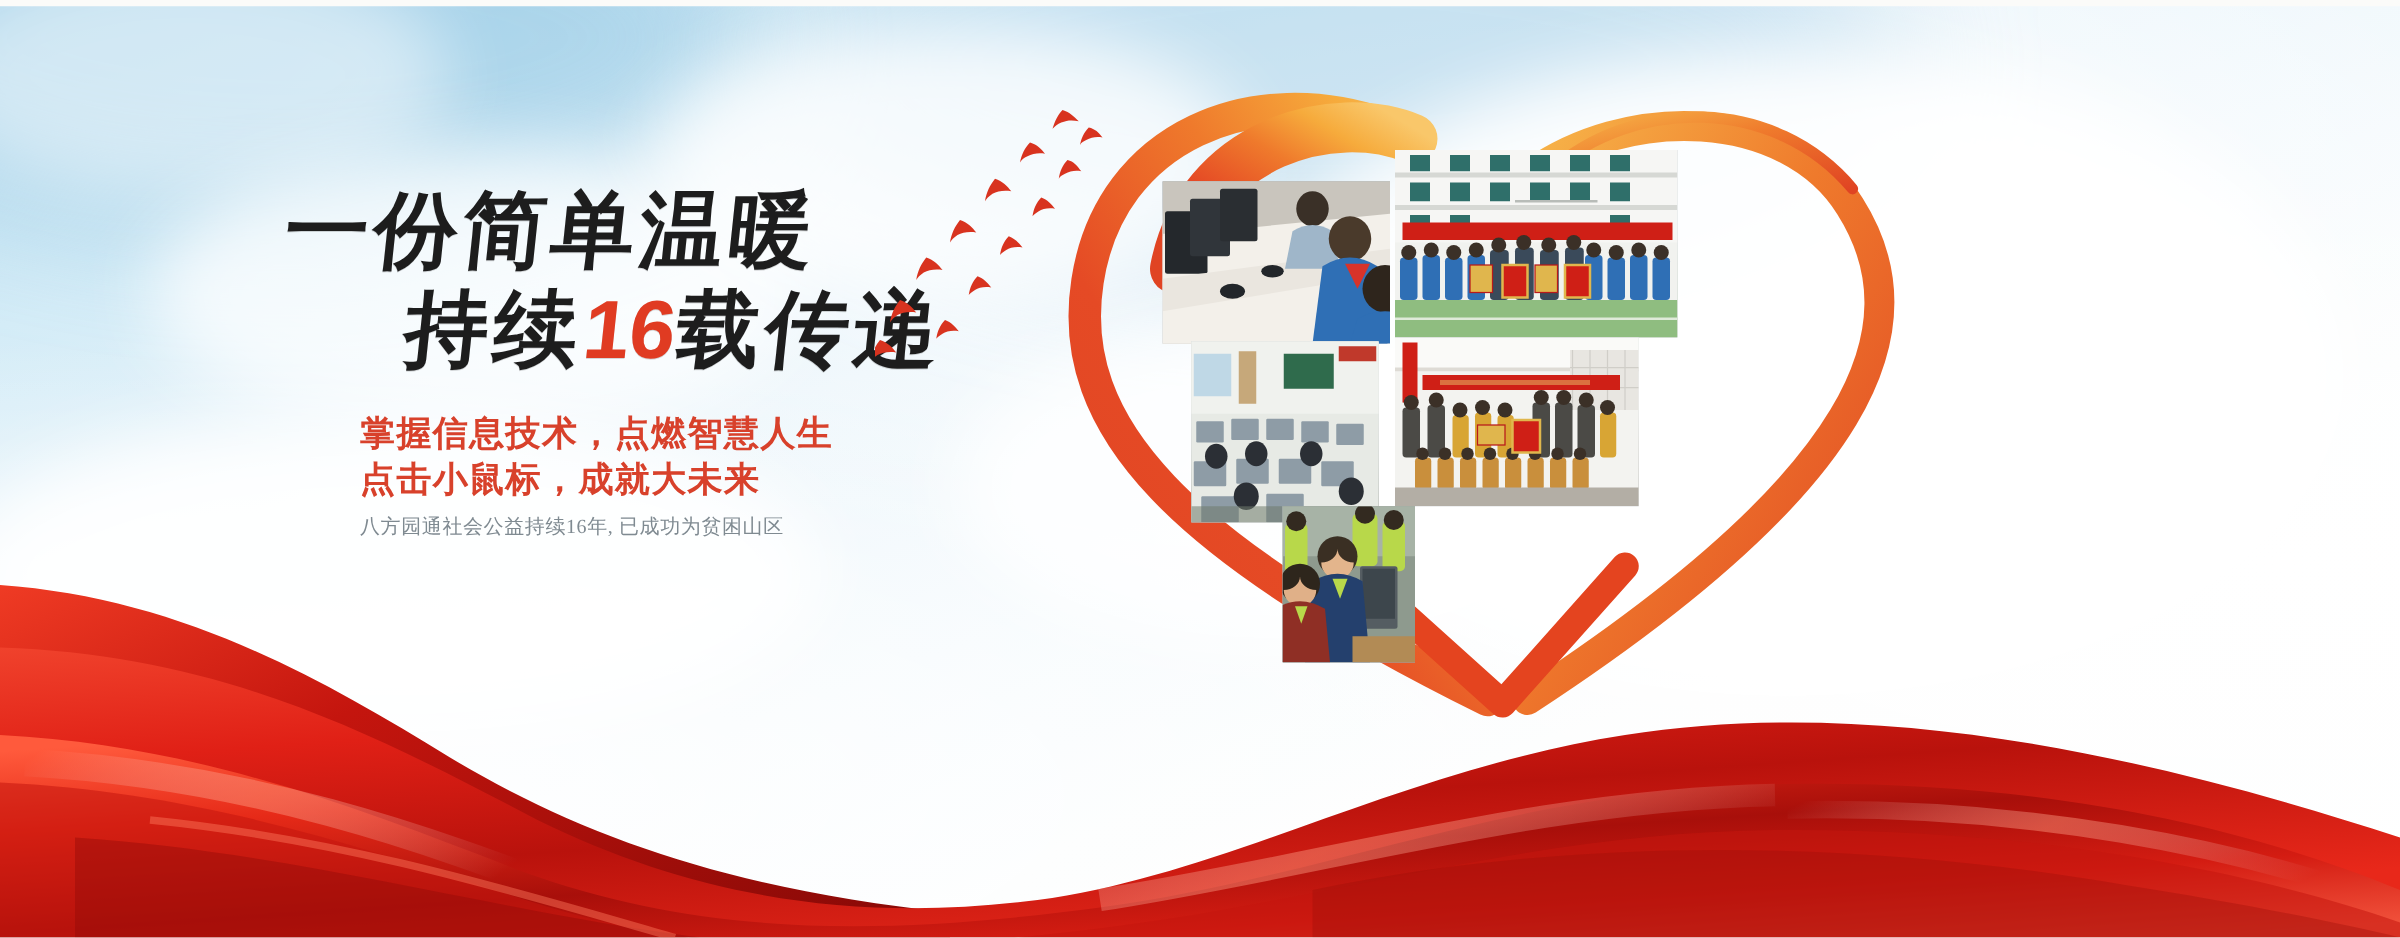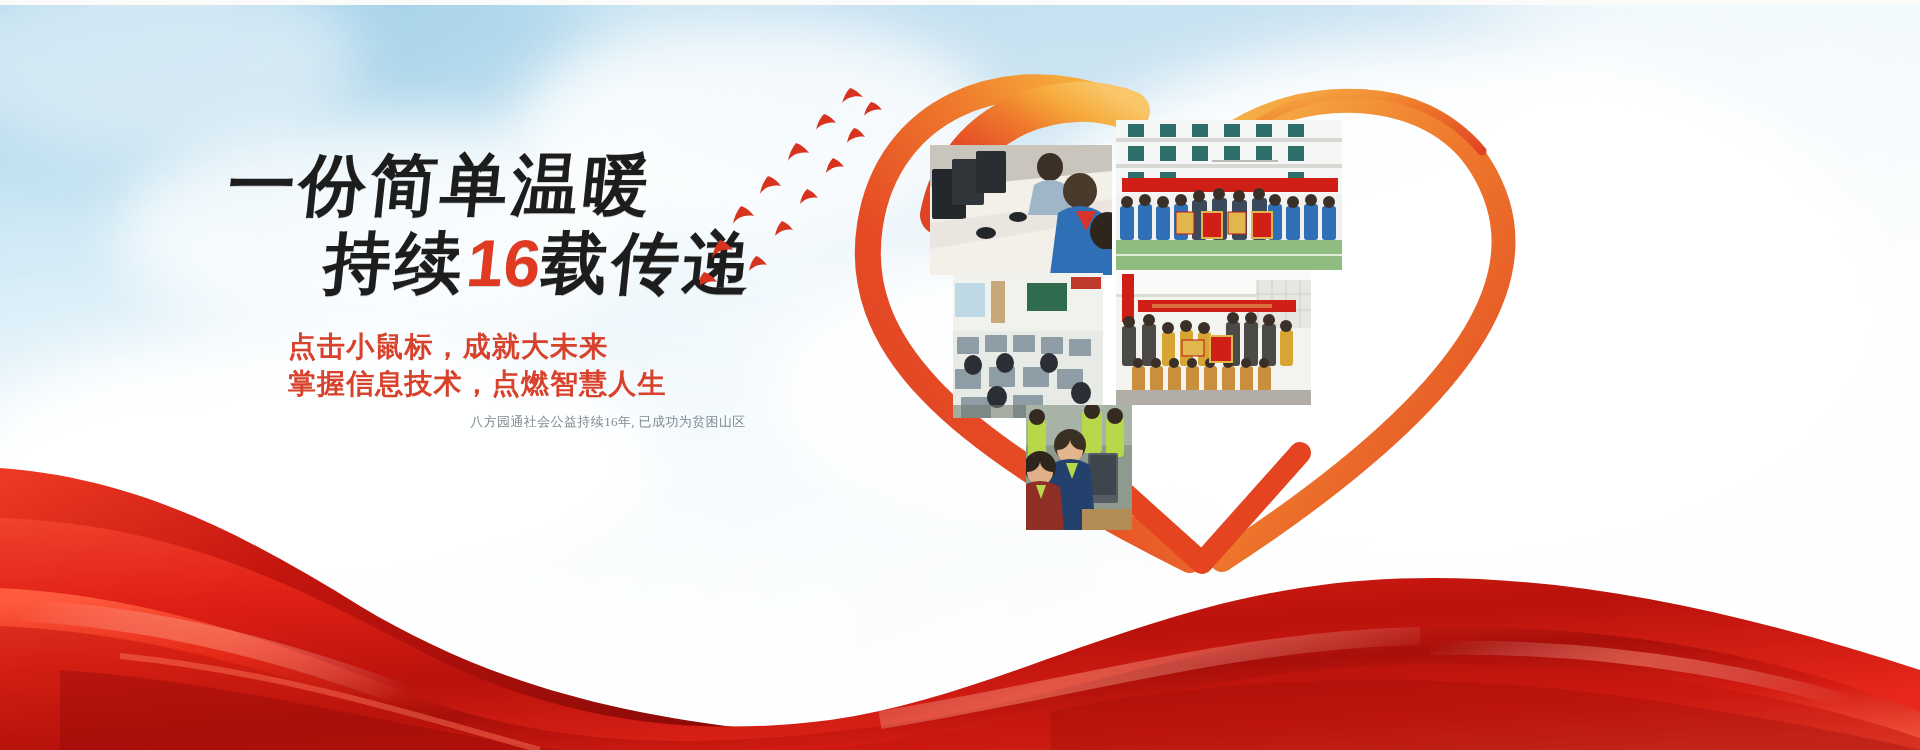--- a/index.html
+++ b/index.html
@@ -48,21 +48,21 @@
   .subtitle{position:absolute;left:288px;top:328px;width:640px;}
   .sub-line{
     font-family:"Liberation Sans","DejaVu Sans",sans-serif;
     font-weight:700;font-size:28px;line-height:37px;color:#d8412b;
     letter-spacing:.04em;white-space:nowrap;
   }
 
   .bodytext{position:absolute;left:288px;top:406px;width:640px;}
   .body-line{
     font-family:"Liberation Serif","DejaVu Serif",serif;
-    font-size:13px;line-height:32px;color:#7f8a91;letter-spacing:.03em;white-space:nowrap;text-align:center;
+    font-size:16px;line-height:32px;color:#7f8a91;letter-spacing:.03em;white-space:nowrap;
   }
 
   
   .birds{position:absolute;left:700px;top:80px;width:220px;height:220px;}
   .birds svg{display:block;width:100%;height:100%;}
 
   
   .heart{position:absolute;left:830px;top:55px;width:760px;height:520px;}
   .heart svg{display:block;width:100%;height:100%;overflow:visible;}
 
@@ -115,22 +115,22 @@
   <div class="topstrip"></div>
 
   <div class="headline">
     <div class="hl-line hl-1">一份简单温暖</div>
     <div class="hl-line hl-2">
       <span>持续</span><span class="hl-num">16</span><span>载传递</span>
     </div>
   </div>
 
   <div class="subtitle">
+    <div class="sub-line">掌握信息技术，点燃智慧人生</div>
     <div class="sub-line">点击小鼠标，成就大未来</div>
-    <div class="sub-line">掌握信息技术，点燃智慧人生</div>
   </div>
 
   <div class="bodytext">
     <div class="body-line">八方园通社会公益持续16年, 已成功为贫困山区</div>
   </div>
 
   <div class="birds">
     <svg viewBox="0 0 220 220" xmlns="http://www.w3.org/2000/svg">
       <g fill="#d8331f">
         <path d="M150 8 c6 2 9 5 13 9 -5 -1 -9 -1 -14 1 -3 1 -5 3 -7 5 2 -6 4 -11 8 -15z"></path>

